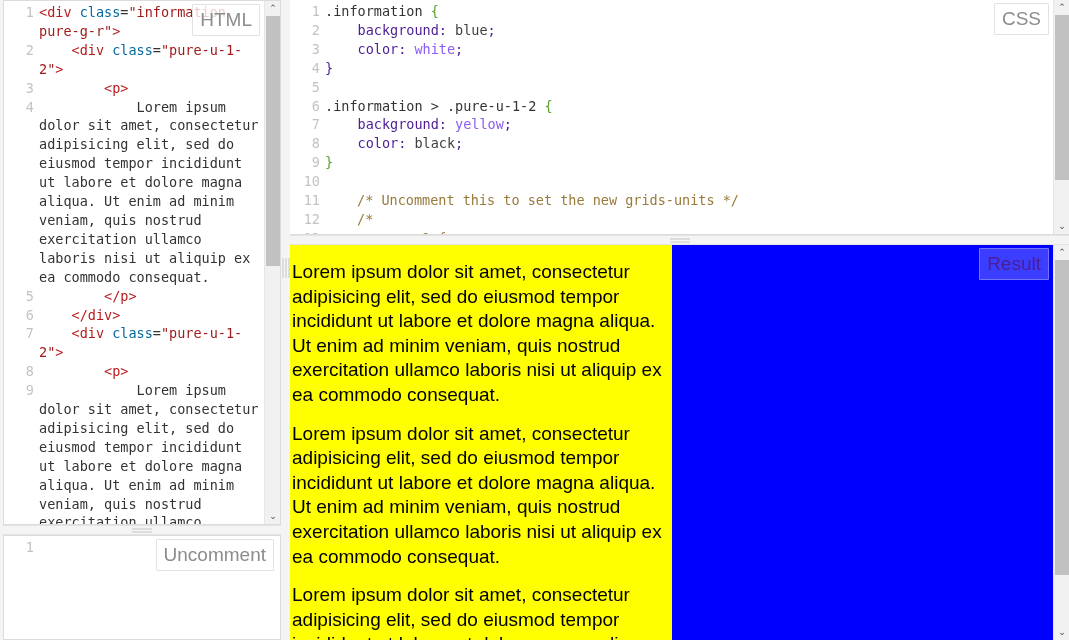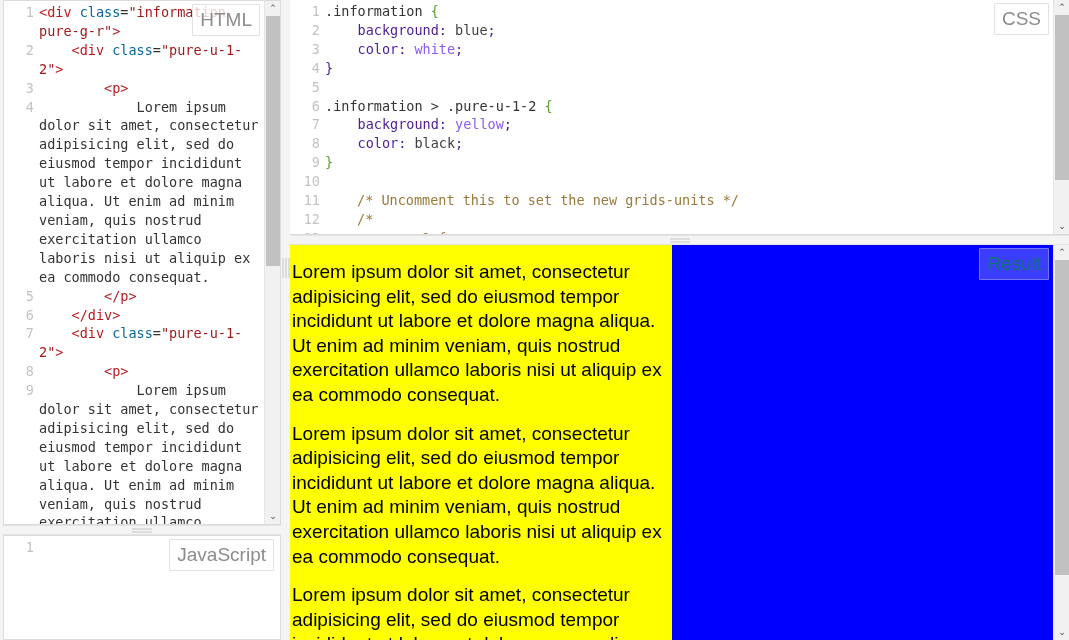--- a/index.html
+++ b/index.html
@@ -99,21 +99,21 @@
     font-size: 19px;
     line-height: 1;
     padding: 5px 7px 6px 7px;
     border-radius: 1px;
     user-select: none;
     z-index: 20;
   }
   .lang-badge.on-blue {
     background: rgba(200,205,255,0.30);
     border: 1px solid rgba(220,220,255,0.35);
-    color: #0f766e;
+    color: #4c1d95;
     text-align: center;
   }
 
   
   .vscroll {
     position: absolute;
     top: 0;
     right: 0;
     width: 16px;
     bottom: 0;
@@ -250,21 +250,21 @@
     <div class="grip">
       <i></i>
         <i></i>
     </div>
   </div>
 
   <div class="pane" style="left:3px; top:535px; width:278px; height:105px;">
     <div class="code-area" style="right:0;">
       <div class="code-lines" id="js-lines"><div class="ln-row"><span class="ln-num">1</span><span class="ln-txt"><span class="t-plain"></span></span></div></div>
     </div>
-    <div class="lang-badge" style="right:6px;">JavaScript</div>
+    <div class="lang-badge" style="right:6px;">Uncomment</div>
   </div>
 
   <div class="vsplit" style="left:281px; top:0px; width:9px; height:535px;">
     <div class="grip">
       <i></i>
         <i></i>
         <i></i>
     </div>
   </div>
 

